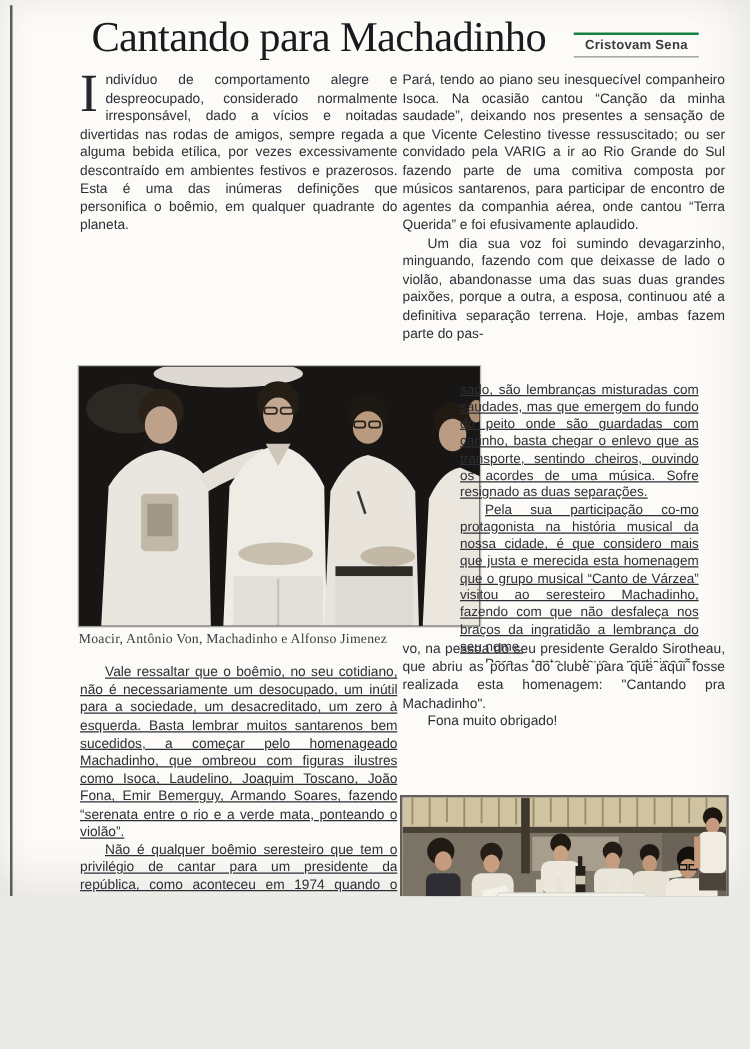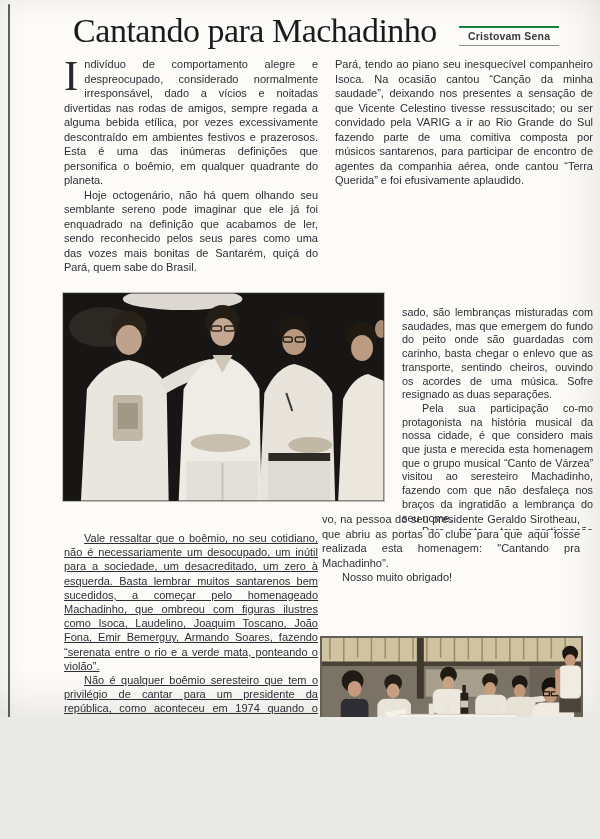--- a/index.html
+++ b/index.html
@@ -20,23 +20,23 @@
   .byline {
     position:absolute; left:459px; top:26px; padding:2px 9px 3px;
     border-top:2px solid #15803d; border-bottom:1px solid #8f8f8f;
     font-size:10.5px; font-weight:bold; color:#3a3a40; letter-spacing:0.2px;
   }
   .col { position:absolute; text-align:justify; font-size:11px; line-height:14.5px; }
   .col p { margin:0; }
   .col p.indent { text-indent:20px; }
   #l1 { left:64px;  top:57px;  width:254px; }
   #l2 { left:64px;  top:531px; width:254px; height:252px; overflow:hidden; line-height:14.2px;text-decoration:underline; }
-  #r1 { left:335px; top:57px;  width:258px; height:248px; overflow:hidden; }
-  #r2 { left:402px; top:306px; width:191px; height:224px; overflow:hidden;
-        font-size:10.8px; line-height:13.7px; }
+  #r1 { left:322px; top:57px;  width:258px; height:248px; overflow:hidden; }
+  #r2 { left:368px; top:306px; width:191px; height:224px; overflow:hidden;
+        font-size:10.8px; line-height:13.7px;text-decoration:underline; }
   #r3 { left:322px; top:512px; width:258px; }
   .dropcap {
     float:left; font-family:"Liberation Serif", serif; font-size:43px;
     line-height:36px; padding:1px 6px 0 0; color:#26262c;
   }
   .photo { position:absolute; box-sizing:border-box; }
   #photo1 { left:62px;  top:292px; width:323px; height:210px; border:1px solid #bdbdb6; }
   #photo2 { left:320px; top:636px; width:263px; height:141px; border:2px solid #63605a; }
   .photo svg { display:block; width:100%; height:100%; }
   .caption { position:absolute; font-family:"Liberation Serif", serif;
@@ -61,25 +61,25 @@
 
 <div class="page">
 
   <div class="scan-line"></div>
 
   <div class="title">Cantando para Machadinho</div>
   <div class="byline">Cristovam Sena</div>
 
   <div class="col" id="l1">
     <p><span class="dropcap">I</span><span>ndivíduo de comportamento alegre e despreocupado, considerado normalmente irresponsável, dado a vícios e noitadas divertidas nas rodas de amigos, sempre regada a alguma bebida etílica, por vezes excessivamente descontraído em ambientes festivos e prazerosos. Esta é uma das inúmeras definições que personifica o boêmio, em qualquer quadrante do planeta.</span></p>
-    <p class="indent">Hoje octogenário, não há quem olhando seu semblante sereno pode imaginar que ele já foi enquadrado na definição que acabamos de ler, sendo reconhecido pelos seus pares como uma das vozes mais bonitas de Santarém, quiçá do Pará, quem sabe do Brasil.</p>
   </div>
 
   <div class="col" id="r1">
     <p>Pará, tendo ao piano seu inesquecível companheiro Isoca. Na ocasião cantou “Canção da minha saudade”, deixando nos presentes a sensação de que Vicente Celestino tivesse ressuscitado; ou ser convidado pela VARIG a ir ao Rio Grande do Sul fazendo parte de uma comitiva composta por músicos santarenos, para participar de encontro de agentes da companhia aérea, onde cantou “Terra Querida” e foi efusivamente aplaudido.</p>
+    <p class="indent">Um dia sua voz foi sumindo devagarzinho, minguando, fazendo com que deixasse de lado o violão, abandonasse uma das suas duas grandes paixões, porque a outra, a esposa, continuou até a definitiva separação terrena. Hoje, ambas fazem parte do pas-</p>
   </div>
 
   <div class="photo" id="photo1">
     <svg viewBox="0 0 322 208" preserveAspectRatio="none">
       <rect width="322" height="208" fill="#171614"></rect>
       <ellipse cx="120" cy="6" rx="60" ry="11" fill="#efe9e2" opacity="0.92"></ellipse>
       <ellipse cx="40" cy="34" rx="34" ry="20" fill="#3a362f" opacity="0.6"></ellipse>
 
       <g>
         <circle cx="66" cy="36" r="18" fill="#2a2218"></circle>
@@ -116,30 +116,31 @@
 
       <g>
         <circle cx="300" cy="44" r="15" fill="#201a12"></circle>
         <ellipse cx="300" cy="55" rx="11" ry="13" fill="#bb9c82"></ellipse>
         <path d="M276,208 L281,106 Q291,84 306,81 L322,88 L322,208 Z" fill="#ebe7df"></path>
         <ellipse cx="319" cy="36" rx="6" ry="9" fill="#a98c72"></ellipse>
       </g>
       <rect width="322" height="208" fill="none" stroke="#2a2a26" stroke-width="1"></rect>
     </svg>
   </div>
+  <div class="caption" id="cap1">Moacir, Antônio Von, Machadinho e Alfonso Jimenez</div>
 
   <div class="col" id="r2">
     <p>sado, são lembranças misturadas com saudades, mas que emergem do fundo do peito onde são guardadas com carinho, basta chegar o enlevo que as transporte, sentindo cheiros, ouvindo os acordes de uma música. Sofre resignado as duas separações.</p>
     <p class="indent">Pela sua participação co-mo protagonista na história musical da nossa cidade, é que considero mais que justa e merecida esta homenagem que o grupo musical “Canto de Várzea” visitou ao seresteiro Machadinho, fazendo com que não desfaleça nos braços da ingratidão a lembrança do seu nome.</p>
     <p class="indent">Para tanto, teve participação decisiva a diretoria do Centro Recreati-</p>
   </div>
 
   <div class="col" id="r3">
     <p>vo, na pessoa do seu presidente Geraldo Sirotheau, que abriu as portas do clube para que aqui fosse realizada esta homenagem: "Cantando pra Machadinho".</p>
-    <p class="indent">Nosso muito obrigado!</p>
+    <p class="indent">Fona muito obrigado!</p>
   </div>
 
   <div class="col" id="l2">
     <p class="indent">Vale ressaltar que o boêmio, no seu cotidiano, não é necessariamente um desocupado, um inútil para a sociedade, um desacreditado, um zero à esquerda. Basta lembrar muitos santarenos bem sucedidos, a começar pelo homenageado Machadinho, que ombreou com figuras ilustres como Isoca, Laudelino, Joaquim Toscano, João Fona, Emir Bemerguy, Armando Soares, fazendo “serenata entre o rio e a verde mata, ponteando o violão”.</p>
     <p class="indent">Não é qualquer boêmio seresteiro que tem o privilégio de cantar para um presidente da república, como aconteceu em 1974 quando o Médici visitou Santarém, e Machadinho se apresentou ao lado de Antonio Wanghon, Laudelino Silva e Moacir Santos, dentre outros; nem representar seu povo no Teatro da Paz durante a Semana de Santarém, em 1972, acompanhado pela Orquestra Sinfônica do</p>
   </div>
 
   <div class="photo" id="photo2">
     <svg viewBox="0 0 262 140" preserveAspectRatio="none">
       <rect width="262" height="140" fill="#8a8176"></rect>

